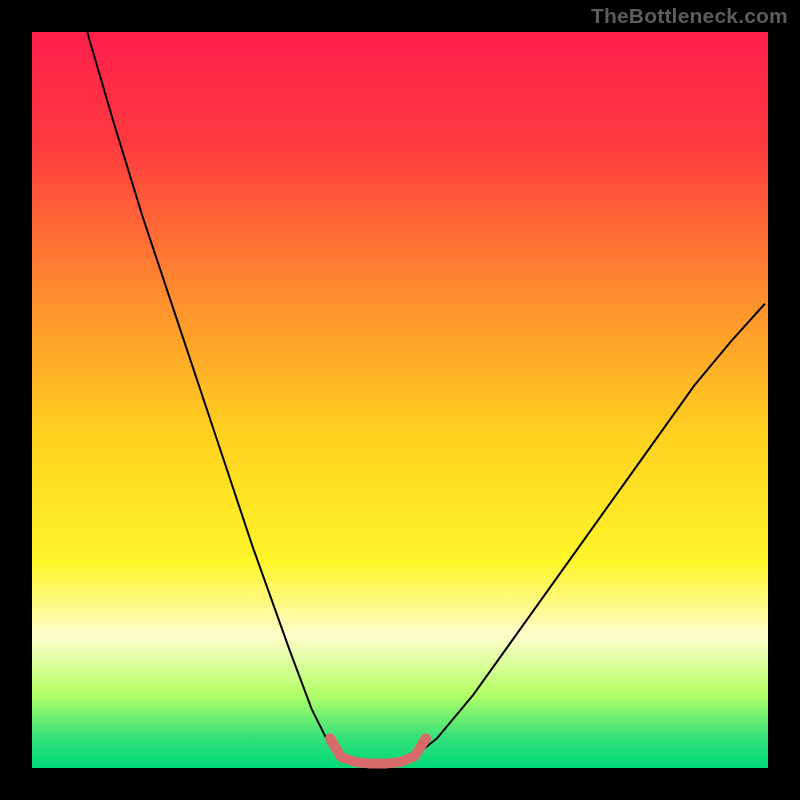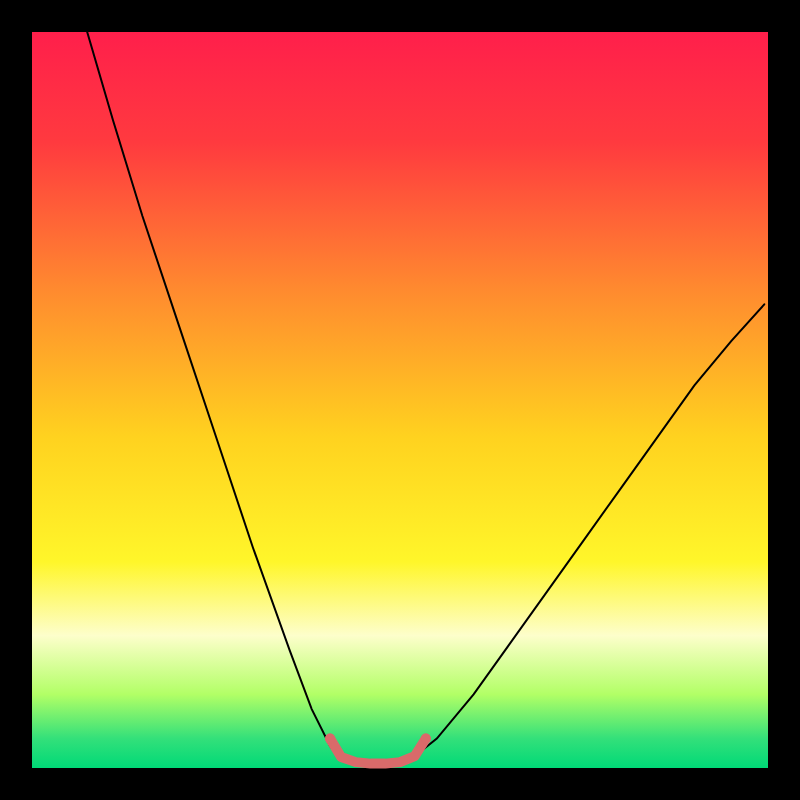--- a/index.html
+++ b/index.html
@@ -51,13 +51,14 @@
           <stop offset="96%" stop-color="#33e07a"></stop>
           <stop offset="100%" stop-color="#00d977"></stop>
         </linearGradient>
       </defs>
       <rect x="32" y="32" width="736" height="736" fill="url(#bg-grad)"></rect>
       <path d="M87.2 32.0 L113.0 120.3 L142.4 216.0 L179.2 326.4 L216.0 436.8 L252.8 547.2 L289.6 650.2 L311.7 709.1 L330.1 745.9 L341.1 760.6 L341.1 760.6 L355.8 763.6 L370.6 764.3 L385.3 763.6 L400.0 762.1 L411.0 759.2 L411.0 759.2 L436.8 738.6 L473.6 694.4 L510.4 642.9 L547.2 591.4 L584.0 539.8 L620.8 488.3 L657.6 436.8 L694.4 385.3 L731.2 341.1 L764.3 304.3" fill="none" stroke="#000" stroke-width="2" stroke-linecap="round"></path>
       <path d="M330.1 738.6 L341.1 757.0 L355.8 762.1 L370.6 763.6 L385.3 763.6 L400.0 762.1 L414.7 756.2 L425.8 738.6" fill="none" stroke="#d96a6a" stroke-width="10" stroke-linecap="round" stroke-linejoin="round"></path>
       <circle cx="330.1" cy="738.6" r="5.0" fill="#d96a6a"></circle>
       <circle cx="425.8" cy="738.6" r="5.0" fill="#d96a6a"></circle>
     </svg>
+  <div class="watermark">TheBottleneck.com</div>
 </div>
 
 </body></html>

